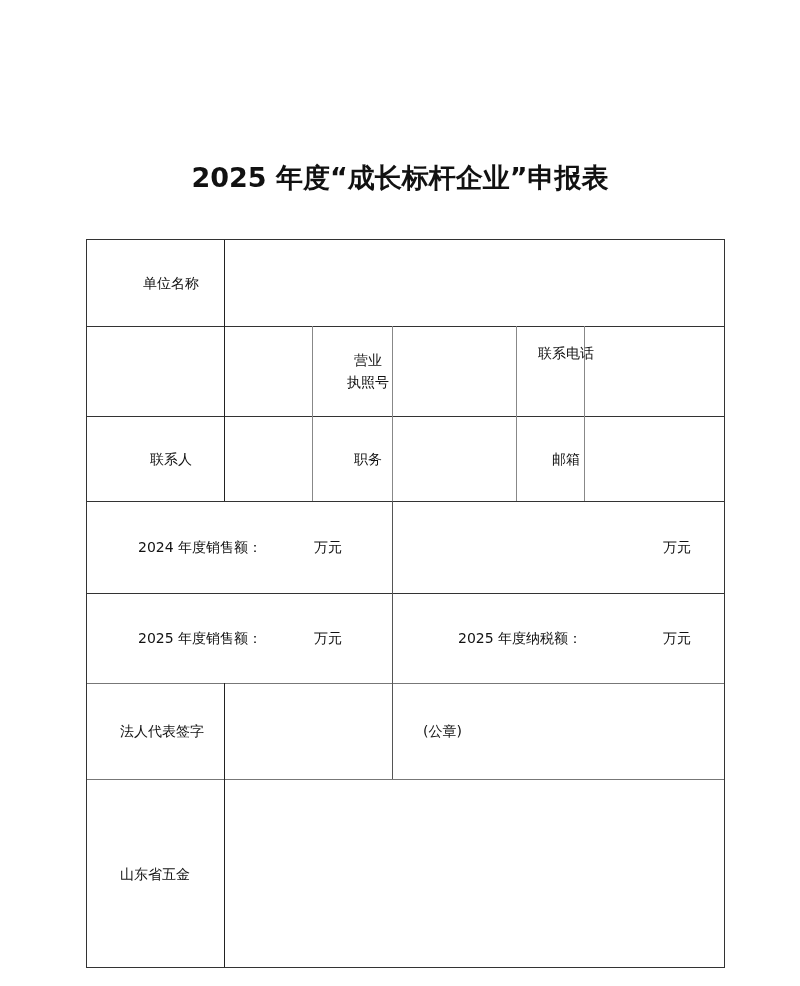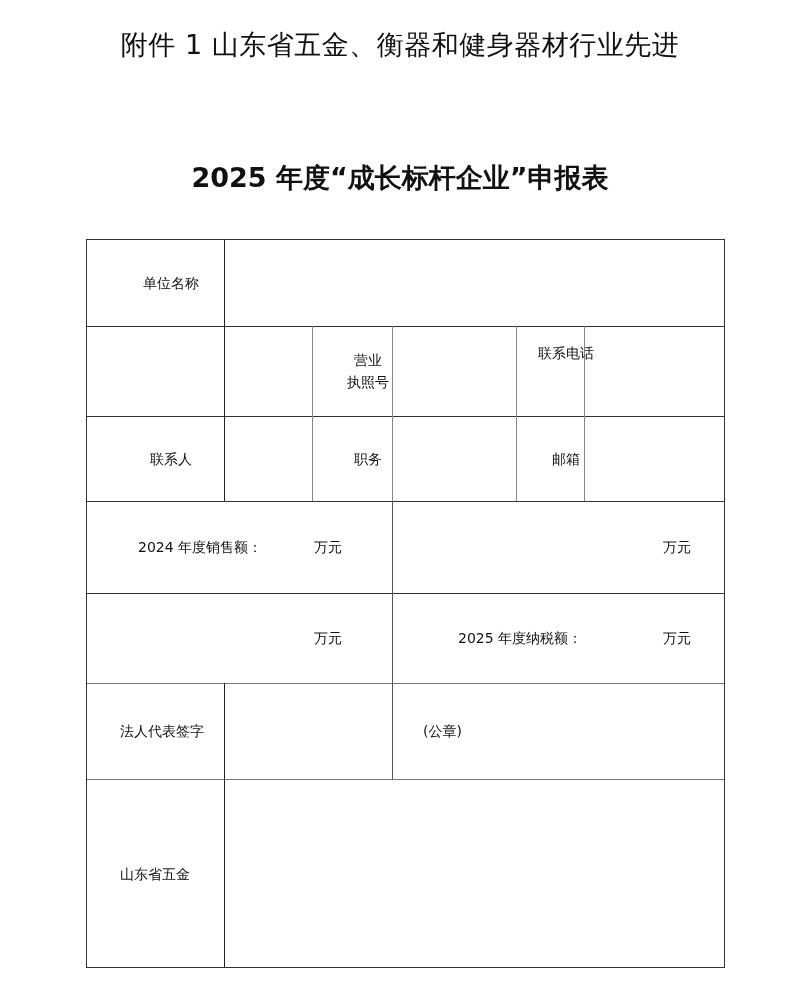--- a/index.html
+++ b/index.html
@@ -17,21 +17,20 @@
   .vl { position:absolute; width:0; border-left:1.2px solid #555; }
   .vl.dark { border-left:1.5px solid #222; }
   .vl.light { border-left:1px solid #888; }
   .frame { position:absolute; left:0; top:0; width:639px; height:729px; box-sizing:border-box;
            border:1.5px solid #333; }
 </style>
 </head>
 <body>
 
 <div class="title1">
-  <span>附件 1  山东省五金、衡器和健身器材行业先进</span>
 </div>
 <div class="title2">2025 年度“成长标杆企业”申报表</div>
 
 <div class="tbl">
 
   <div class="hl" style="left:0;width:639px;top:87px"></div>
   <div class="hl" style="left:0;width:639px;top:177px"></div>
   <div class="hl" style="left:0;width:639px;top:262px"></div>
   <div class="hl" style="left:0;width:639px;top:354px"></div>
   <div class="hl" style="left:0;width:639px;top:444px;border-top-color:#777"></div>
@@ -63,20 +62,21 @@
   <div class="cell" style="left:138px;top:177px;width:88px;height:85px"></div>
   <div class="cell" style="left:226px;top:177px;width:80px;height:85px">职务</div>
   <div class="cell" style="left:306px;top:177px;width:124px;height:85px"></div>
   <div class="cell" style="left:430px;top:177px;width:68px;height:85px">邮箱</div>
   <div class="cell" style="left:498px;top:177px;width:141px;height:85px"></div>
 
   <div class="cell" style="left:36px;top:262px;width:160px;height:92px;justify-content:flex-start">2024 年度销售额：</div>
   <div class="cell" style="left:196px;top:262px;width:60px;height:92px">万元</div>
   <div class="cell" style="left:545px;top:262px;width:60px;height:92px">万元</div>
 
+  <div class="cell" style="left:36px;top:354px;width:160px;height:90px;justify-content:flex-start">2025 年度销售额：</div>
   <div class="cell" style="left:196px;top:354px;width:60px;height:90px">万元</div>
   <div class="cell" style="left:356px;top:354px;width:160px;height:90px;justify-content:flex-start">2025 年度纳税额：</div>
   <div class="cell" style="left:545px;top:354px;width:60px;height:90px">万元</div>
 
   <div class="cell" style="left:18px;top:444px;width:120px;height:96px;justify-content:flex-start">法人代表签字</div>
   <div class="cell" style="left:138px;top:444px;width:168px;height:96px"></div>
   <div class="cell" style="left:321px;top:444px;width:330px;height:96px;justify-content:flex-start">(公章)</div>
 
   <div class="cell" style="left:18px;top:540px;width:120px;height:189px;justify-content:flex-start">山东省五金</div>
   <div class="cell" style="left:138px;top:540px;width:501px;height:189px"></div>

